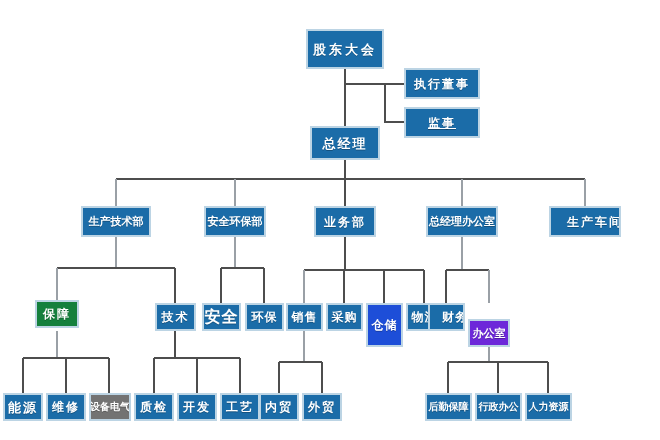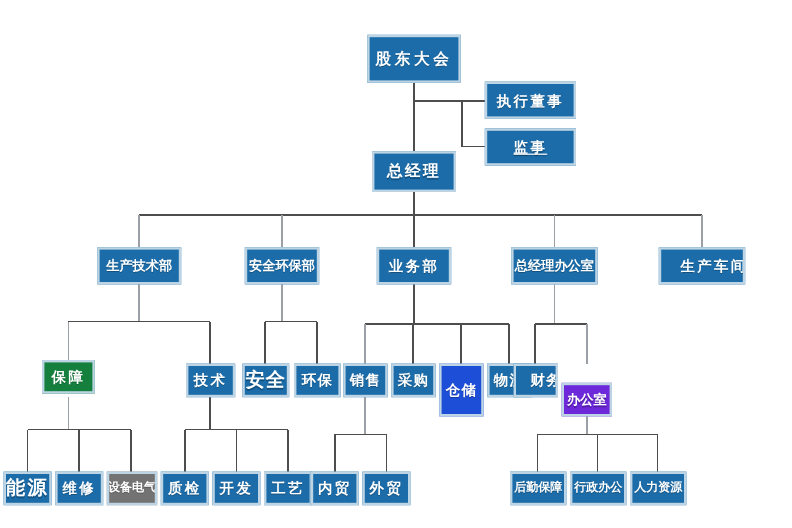--- a/index.html
+++ b/index.html
@@ -131,21 +131,21 @@
     <div class="node" style="left: 406px; top: 303px; width: 37px; height: 28px; background: rgb(27, 108, 168); border-color: rgb(188, 212, 228); color: rgb(255, 255, 255);">
       <span style="font-size: 12px; letter-spacing: 1px;">物流</span>
     </div>
     <div class="node" style="left: 428px; top: 303px; width: 37px; height: 28px; background: rgb(27, 108, 168); border-color: rgb(188, 212, 228); color: rgb(255, 255, 255);">
       <span style="font-size: 12px; letter-spacing: 1px; margin-left: 17px;">财务</span>
     </div>
     <div class="node" style="left: 468px; top: 303px; width: 42px; height: 28px; background: #6d28d9; border-color: rgb(188, 212, 228); color: rgb(255, 255, 255); margin-top: 16px;">
       <span style="font-size: 11px; letter-spacing: 0px;">办公室</span>
     </div>
     <div class="node" style="left: 3px; top: 393px; width: 40px; height: 28px; background: rgb(27, 108, 168); border-color: rgb(188, 212, 228); color: rgb(255, 255, 255);">
-      <span style="font-size: 16px; letter-spacing: 2px;">能源</span>
+      <span style="font-size: 13px; letter-spacing: 2px;">能源</span>
     </div>
     <div class="node" style="left: 46px; top: 393px; width: 40px; height: 28px; background: rgb(27, 108, 168); border-color: rgb(188, 212, 228); color: rgb(255, 255, 255);">
       <span style="font-size: 12px; letter-spacing: 2px;">维修</span>
     </div>
     <div class="node" style="left: 89px; top: 393px; width: 42px; height: 28px; background: #737373; border-color: rgb(188, 212, 228); color: rgb(255, 255, 255);">
       <span style="font-size: 10px; letter-spacing: 0px;">设备电气</span>
     </div>
     <div class="node" style="left: 134px; top: 393px; width: 40px; height: 28px; background: rgb(27, 108, 168); border-color: rgb(188, 212, 228); color: rgb(255, 255, 255);">
       <span style="font-size: 12px; letter-spacing: 2px;">质检</span>
     </div>

